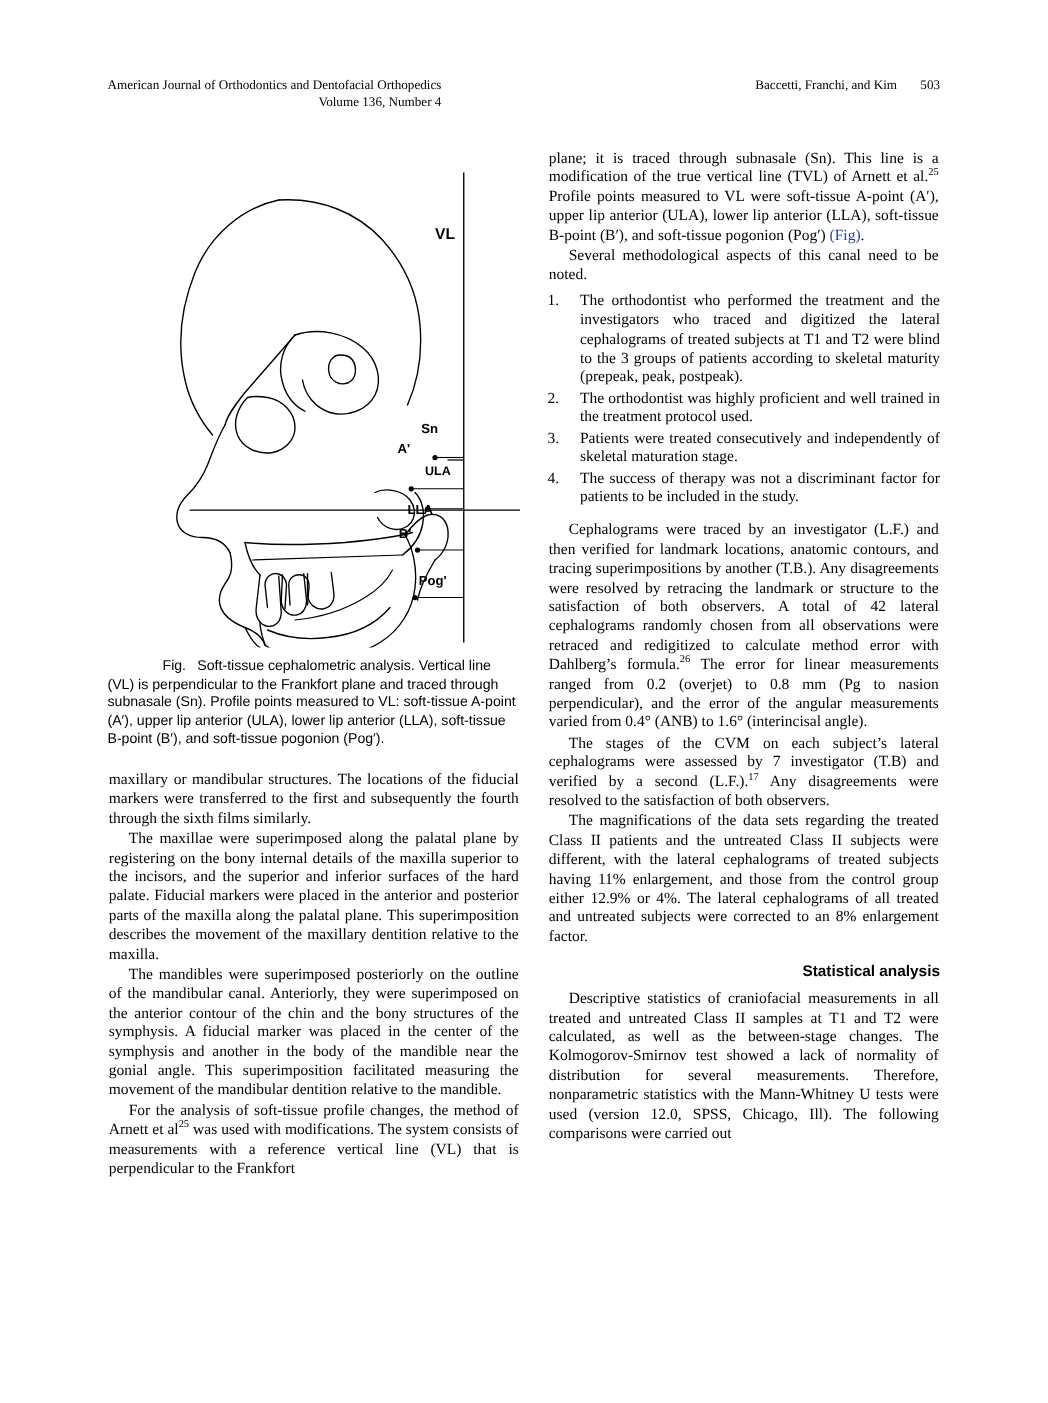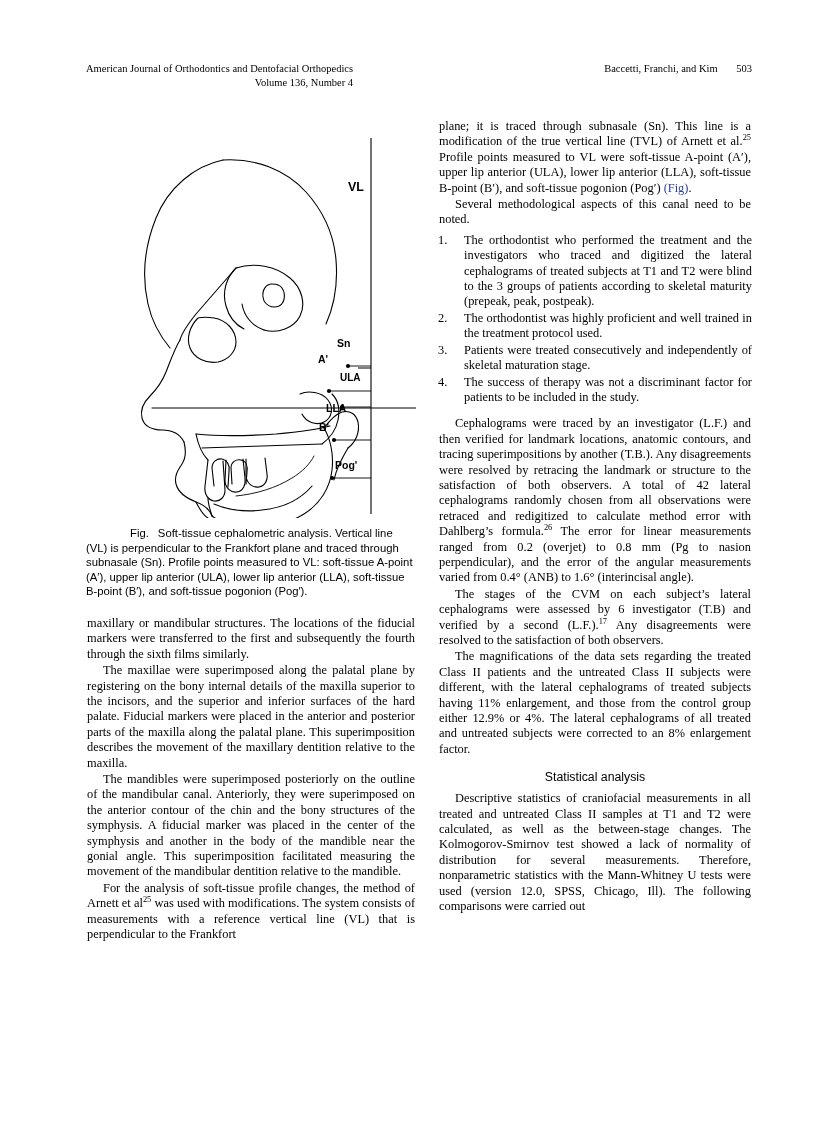--- a/index.html
+++ b/index.html
@@ -67,22 +67,22 @@
     text-indent: 16px;
     hyphens: auto;
   }
   p.body.noindent { text-indent: 0; }
 
   .subhead {
     margin: 13px 0 6px 0;
     font-size: 12.3px;
     line-height: 15px;
     font-family: "Liberation Sans", sans-serif;
-    font-weight: normal;
-    text-align: center;
+    font-weight: bold;
+    text-align: right;
   }
 
   sup {
     font-size: 8.4px;
     vertical-align: super;
     line-height: 0;
   }
 
   
   .figure-wrap {
@@ -258,21 +258,21 @@
       <li><span class="num">1.</span><span>The orthodontist who performed the treatment and the investigators who traced and digitized the lateral cephalograms of treated subjects at T1 and T2 were blind to the 3 groups of patients according to skeletal maturity (prepeak, peak, postpeak).</span></li>
       <li><span class="num">2.</span><span>The orthodontist was highly proficient and well trained in the treatment protocol used.</span></li>
       <li><span class="num">3.</span><span>Patients were treated consecutively and independently of skeletal maturation stage.</span></li>
       <li><span class="num">4.</span><span>The success of therapy was not a discriminant factor for patients to be included in the study.</span></li>
     </ol>
 
     <div class="gap-after-list"></div>
 
     <p class="body"><span>Cephalograms were traced by an investigator (L.F.) and then verified for landmark locations, anatomic contours, and tracing superimpositions by another (T.B.). Any disagreements were resolved by retracing the landmark or structure to the satisfaction of both observers. A total of 42 lateral cephalograms randomly chosen from all observations were retraced and redigitized to calculate method error with Dahlberg’s formula.</span><sup>26</sup><span> The error for linear measurements ranged from 0.2 (overjet) to 0.8 mm (Pg to nasion perpendicular), and the error of the angular measurements varied from 0.4° (ANB) to 1.6° (interincisal angle).</span></p>
 
-    <p class="body"><span>The stages of the CVM on each subject’s lateral cephalograms were assessed by 6 investigator (T.B) and verified by a second (L.F.).</span><sup>17</sup><span> Any disagreements were resolved to the satisfaction of both observers.</span></p>
+    <p class="body"><span>The stages of the CVM on each subject’s lateral cephalograms were assessed by 7 investigator (T.B) and verified by a second (L.F.).</span><sup>17</sup><span> Any disagreements were resolved to the satisfaction of both observers.</span></p>
 
     <p class="body">The magnifications of the data sets regarding the treated Class II patients and the untreated Class II subjects were different, with the lateral cephalograms of treated subjects having 11% enlargement, and those from the control group either 12.9% or 4%. The lateral cephalograms of all treated and untreated subjects were corrected to an 8% enlargement factor.</p>
 
     <h3 class="subhead">Statistical analysis</h3>
 
     <p class="body">Descriptive statistics of craniofacial measurements in all treated and untreated Class II samples at T1 and T2 were calculated, as well as the between-stage changes. The Kolmogorov-Smirnov test showed a lack of normality of distribution for several measurements. Therefore, nonparametric statistics with the Mann-Whitney U tests were used (version 12.0, SPSS, Chicago, Ill). The following comparisons were carried out</p>
   </div>
 
 </div>
 

